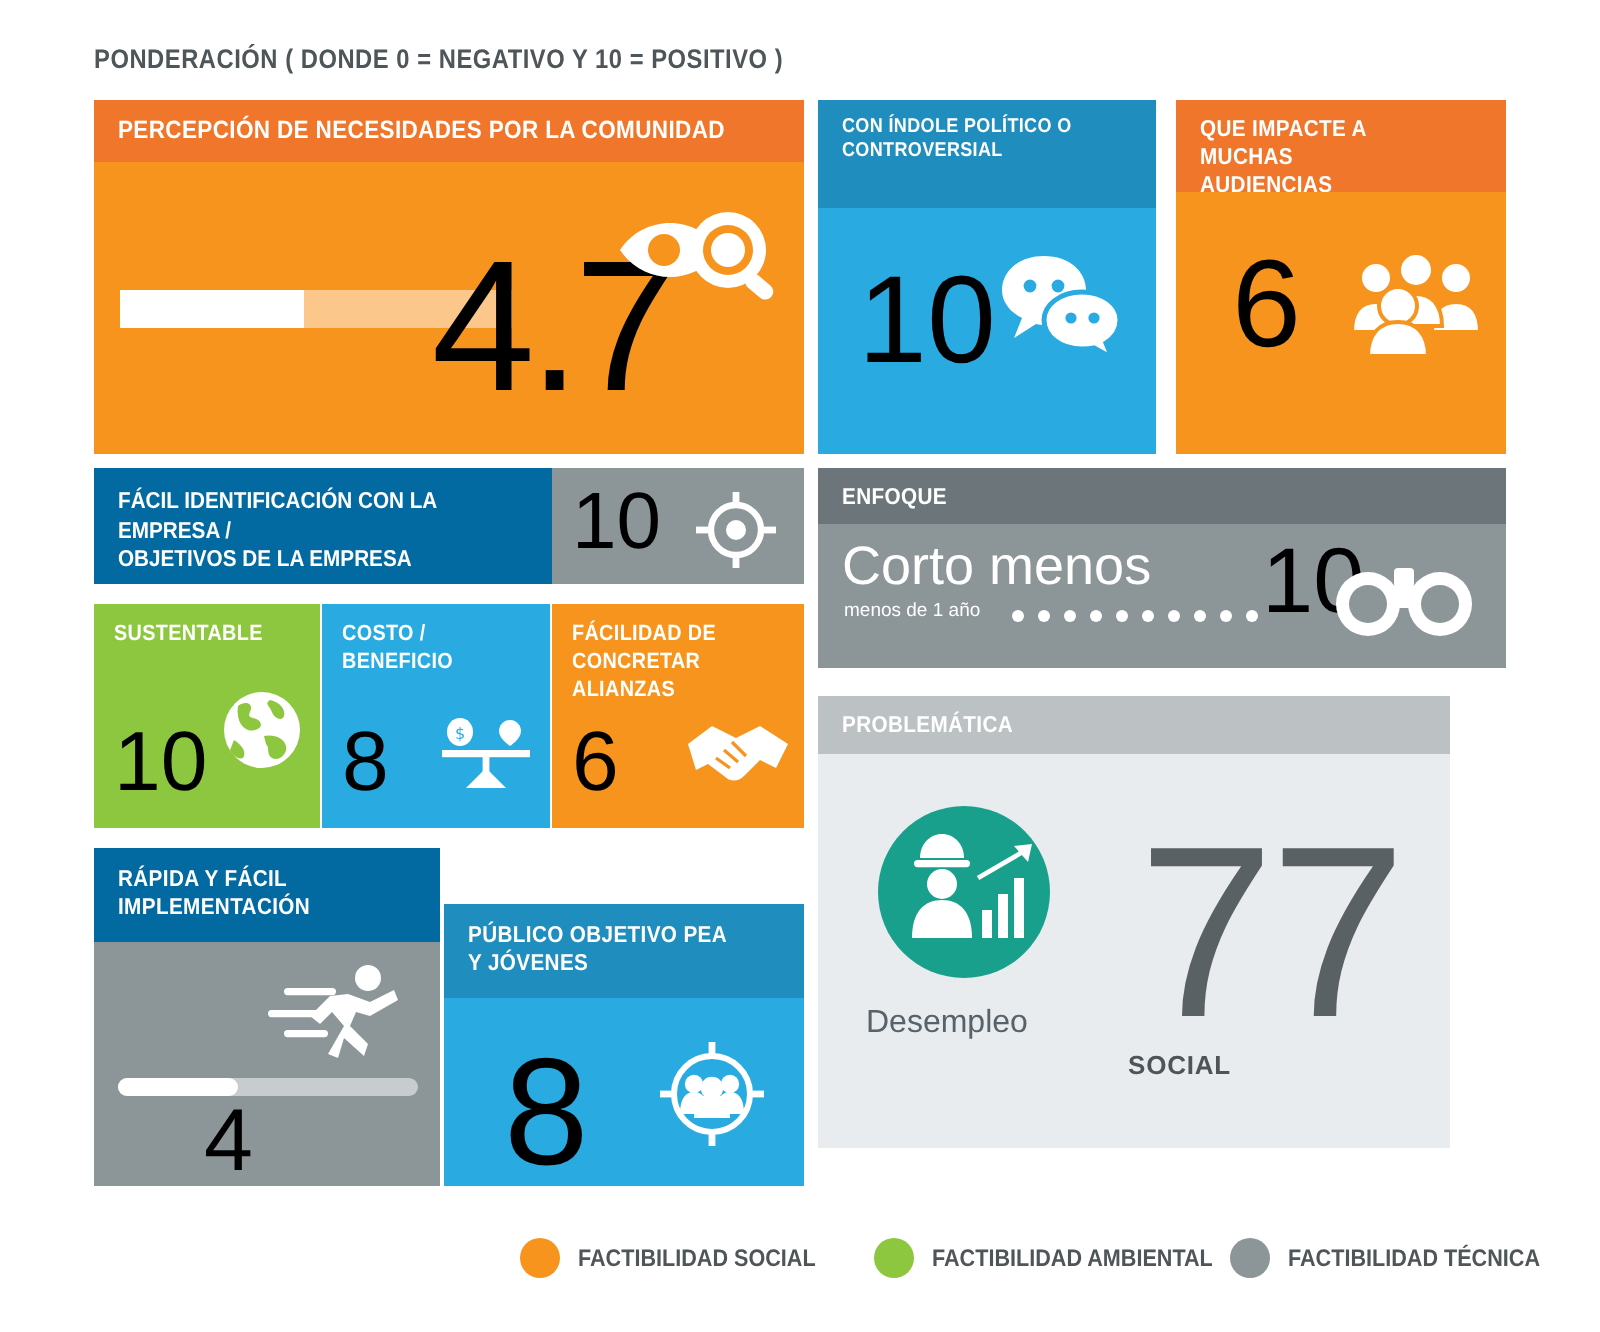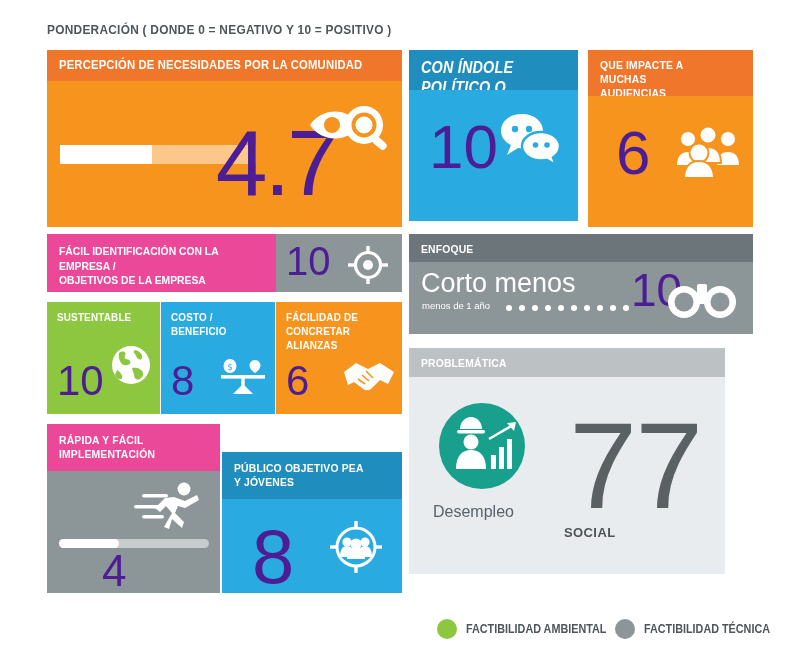--- a/index.html
+++ b/index.html
@@ -23,54 +23,54 @@
   
   .card{position:absolute;overflow:hidden;}
   .hdr{
     color:#fff;font-weight:bold;line-height:1.22;
     letter-spacing:.2px;
     box-sizing:border-box;
   }
   .hdr span{display:block;transform:scaleX(.9);transform-origin:left center;}
   .body{position:relative;box-sizing:border-box;}
   .val{
-    color:#4c1d95;font-weight:300;line-height:1;
+    color:#000000;font-weight:300;line-height:1;
     font-family:"DejaVu Sans", sans-serif;
   }
   .valthin{
     font-family:"Liberation Sans", sans-serif;font-weight:300;
   }
 
   
   .or-h{background:#f0762b;}
   .or-b{background:#f7941e;}
   .bl-h{background:#1f8dbe;}
   .bl-b{background:#29abe2;}
   .gr-b{background:#8dc63f;}
-  .gy-h{background:#ec4899;}
+  .gy-h{background:#0369a1;}
   .gy-b{background:#8c9598;}
   .gy-h2{background:#6c767a;}
   .lt-h{background:#bcc1c3;}
   .lt-b{background:#e8ecee;}
 
   
   #c1{left:47px;top:50px;width:355px;height:177px;}
   #c1 .hdr{height:31px;padding:8px 0 0 12px;font-size:12.5px;}
   #c1 .body{height:146px;}
   .bar{
     position:absolute;left:13px;top:64px;width:196px;height:19px;
     background:#fbc78a;
   }
   .bar > i{display:block;height:100%;background:#ffffff;}
   #c1 .val{position:absolute;right:66px;top:36px;font-size:93px;letter-spacing:-3px;}
   #c1 .ico{position:absolute;right:10px;top:18px;}
 
   
   #c2{left:409px;top:50px;width:169px;height:177px;}
-  #c2 .hdr{height:40px;padding:8px 10px 0 12px;font-size:16px;font-style:italic;}
+  #c2 .hdr{height:54px;padding:8px 10px 0 12px;font-size:10px;}
   #c2 .body{height:131px;}
   #c2 .val{position:absolute;left:20px;top:26px;font-size:62px;}
   #c2 .ico{position:absolute;right:16px;top:22px;}
 
   
   #c3{left:588px;top:50px;width:165px;height:177px;}
   #c3 .hdr{height:46px;padding:8px 10px 0 12px;font-size:11.5px;}
   #c3 .body{height:131px;}
   #c3 .val{position:absolute;left:28px;top:26px;font-size:62px;}
   #c3 .ico{position:absolute;right:12px;top:30px;}
@@ -410,20 +410,24 @@
           </g>
         </svg>
       </div>
       <div class="prob-label">Desempleo</div>
       <div class="prob-total">SOCIAL</div>
       <div class="prob-num">77</div>
     </div>
   </div>
 
   <div class="legend" id="legend">
+      <div class="lg-item" style="left: 213px;">
+        <span class="lg-dot" style="background: rgb(247, 148, 30);"></span>
+        <span class="lg-txt">FACTIBILIDAD SOCIAL</span>
+      </div>
       <div class="lg-item" style="left: 390px;">
         <span class="lg-dot" style="background: rgb(141, 198, 63);"></span>
         <span class="lg-txt">FACTIBILIDAD AMBIENTAL</span>
       </div>
       <div class="lg-item" style="left: 568px;">
         <span class="lg-dot" style="background: rgb(140, 149, 152);"></span>
         <span class="lg-txt">FACTIBILIDAD TÉCNICA</span>
       </div>
     </div>
 

